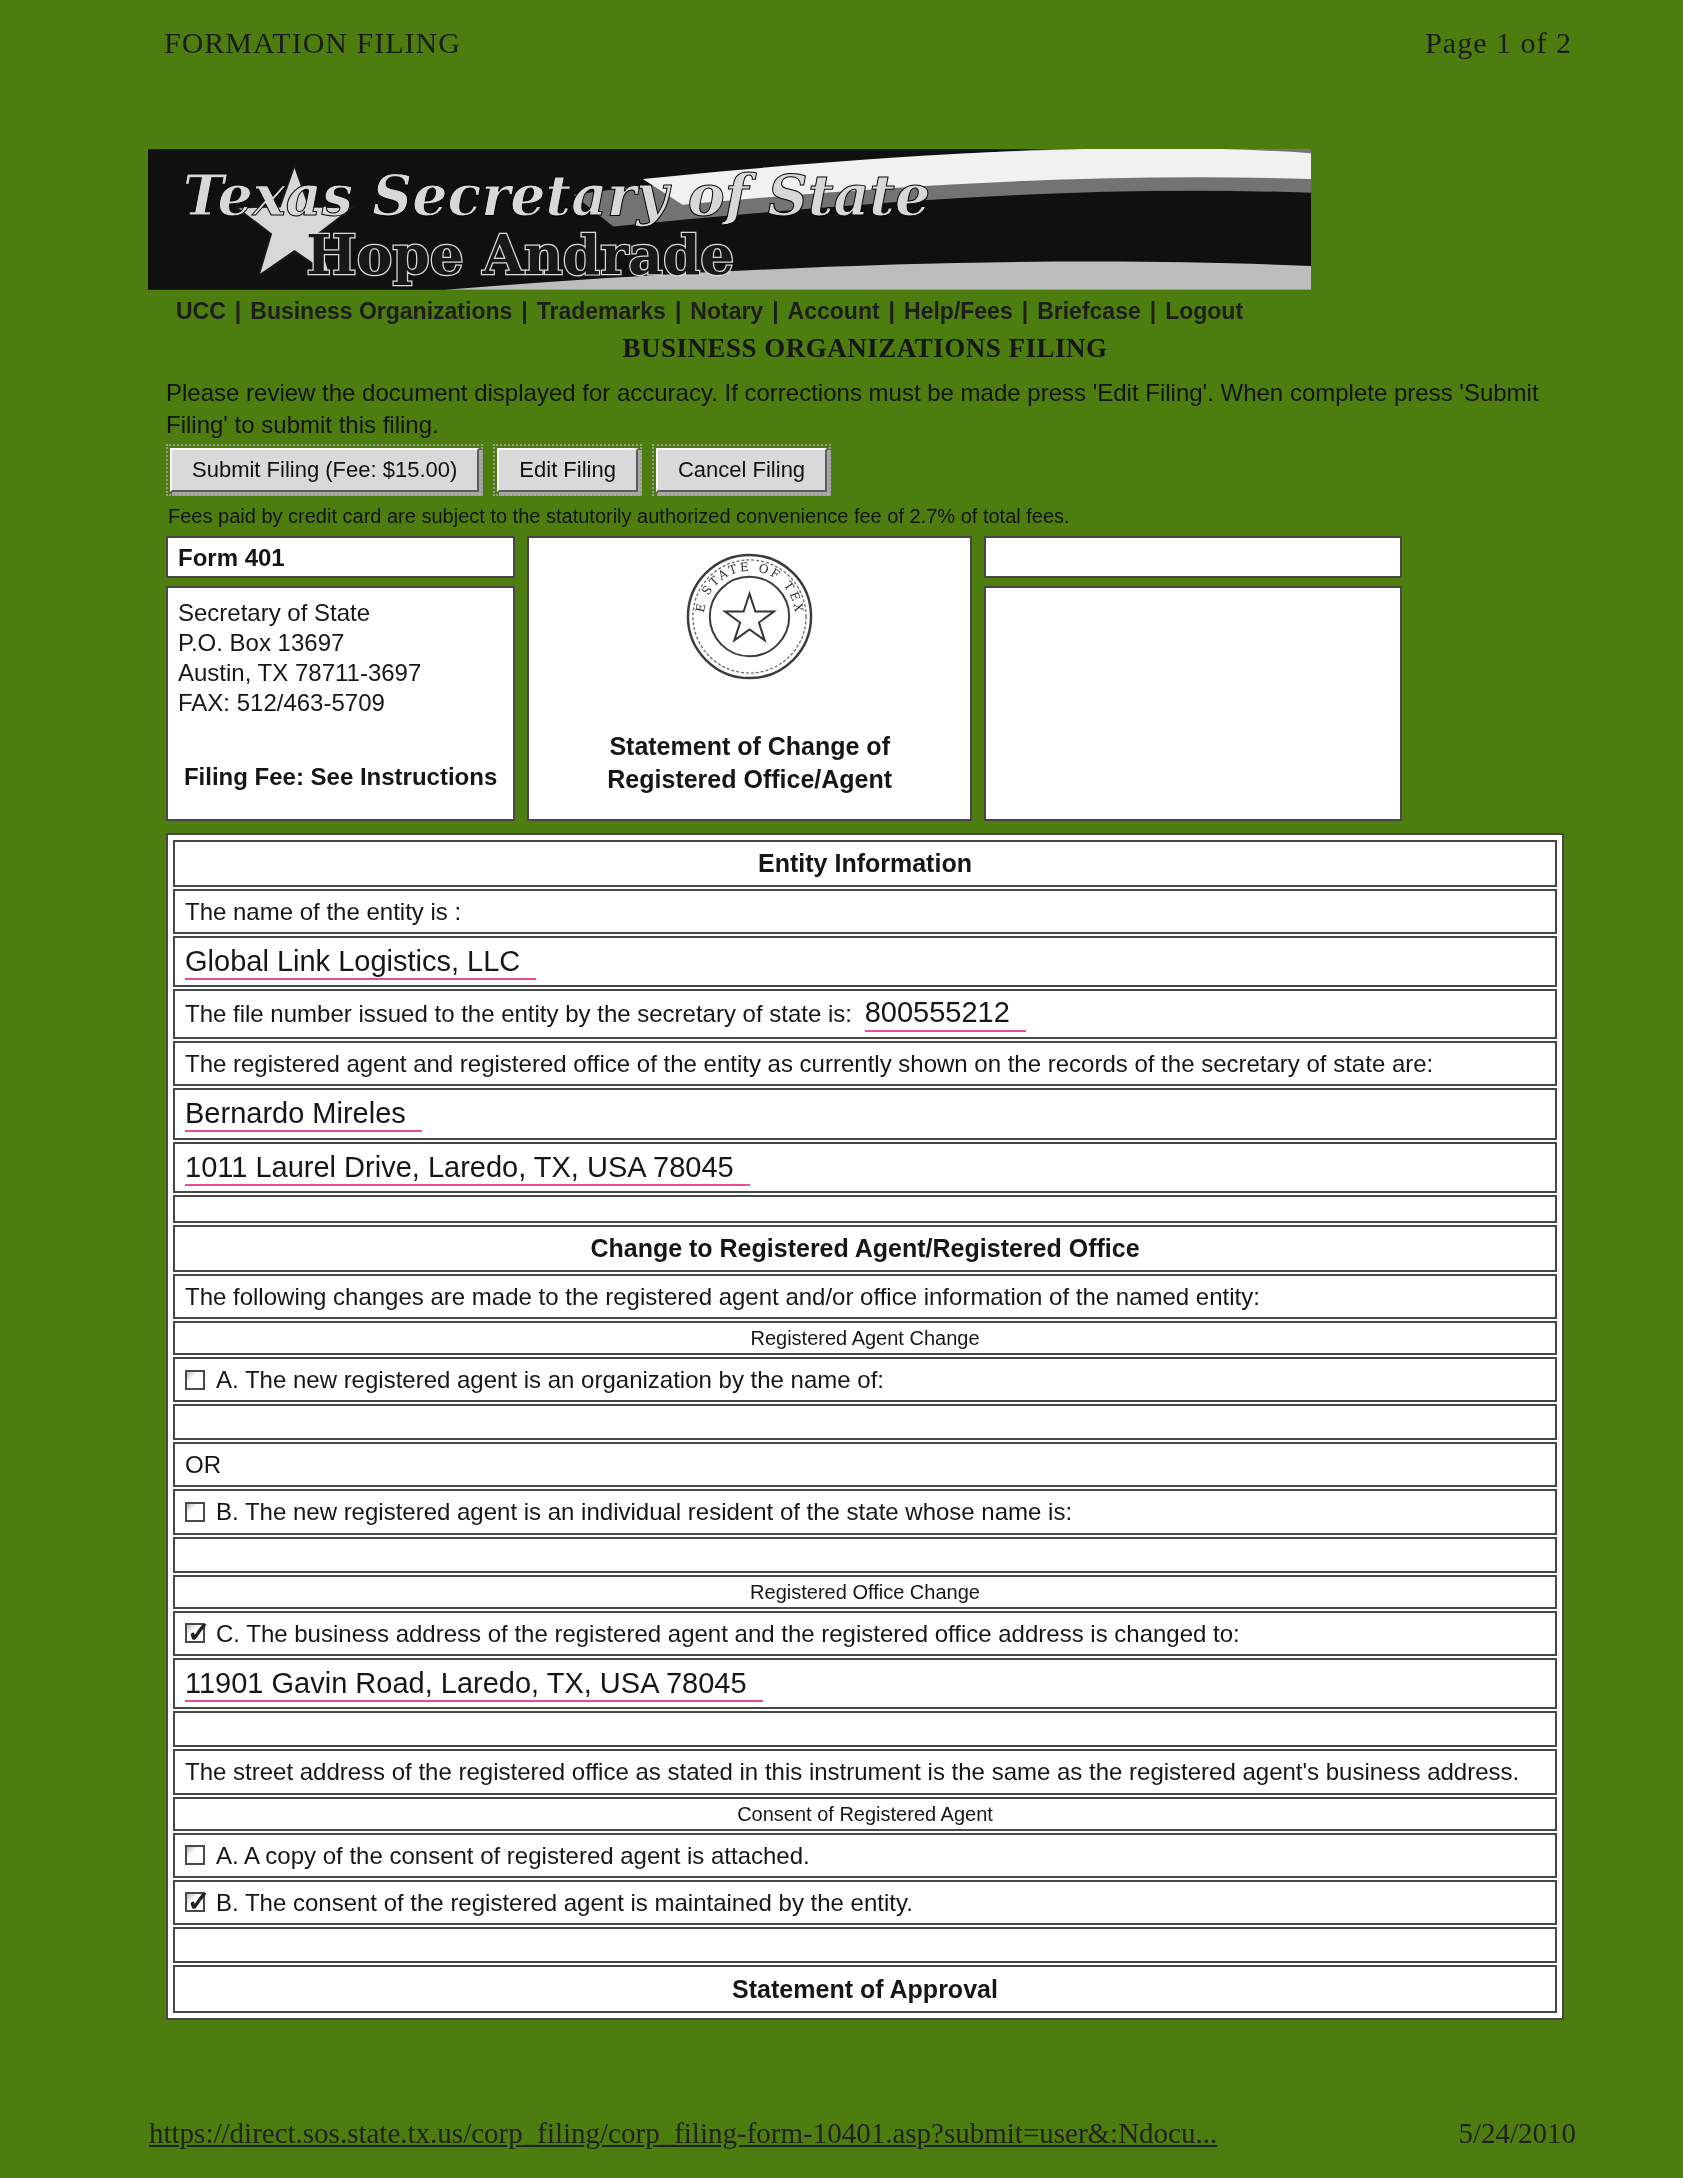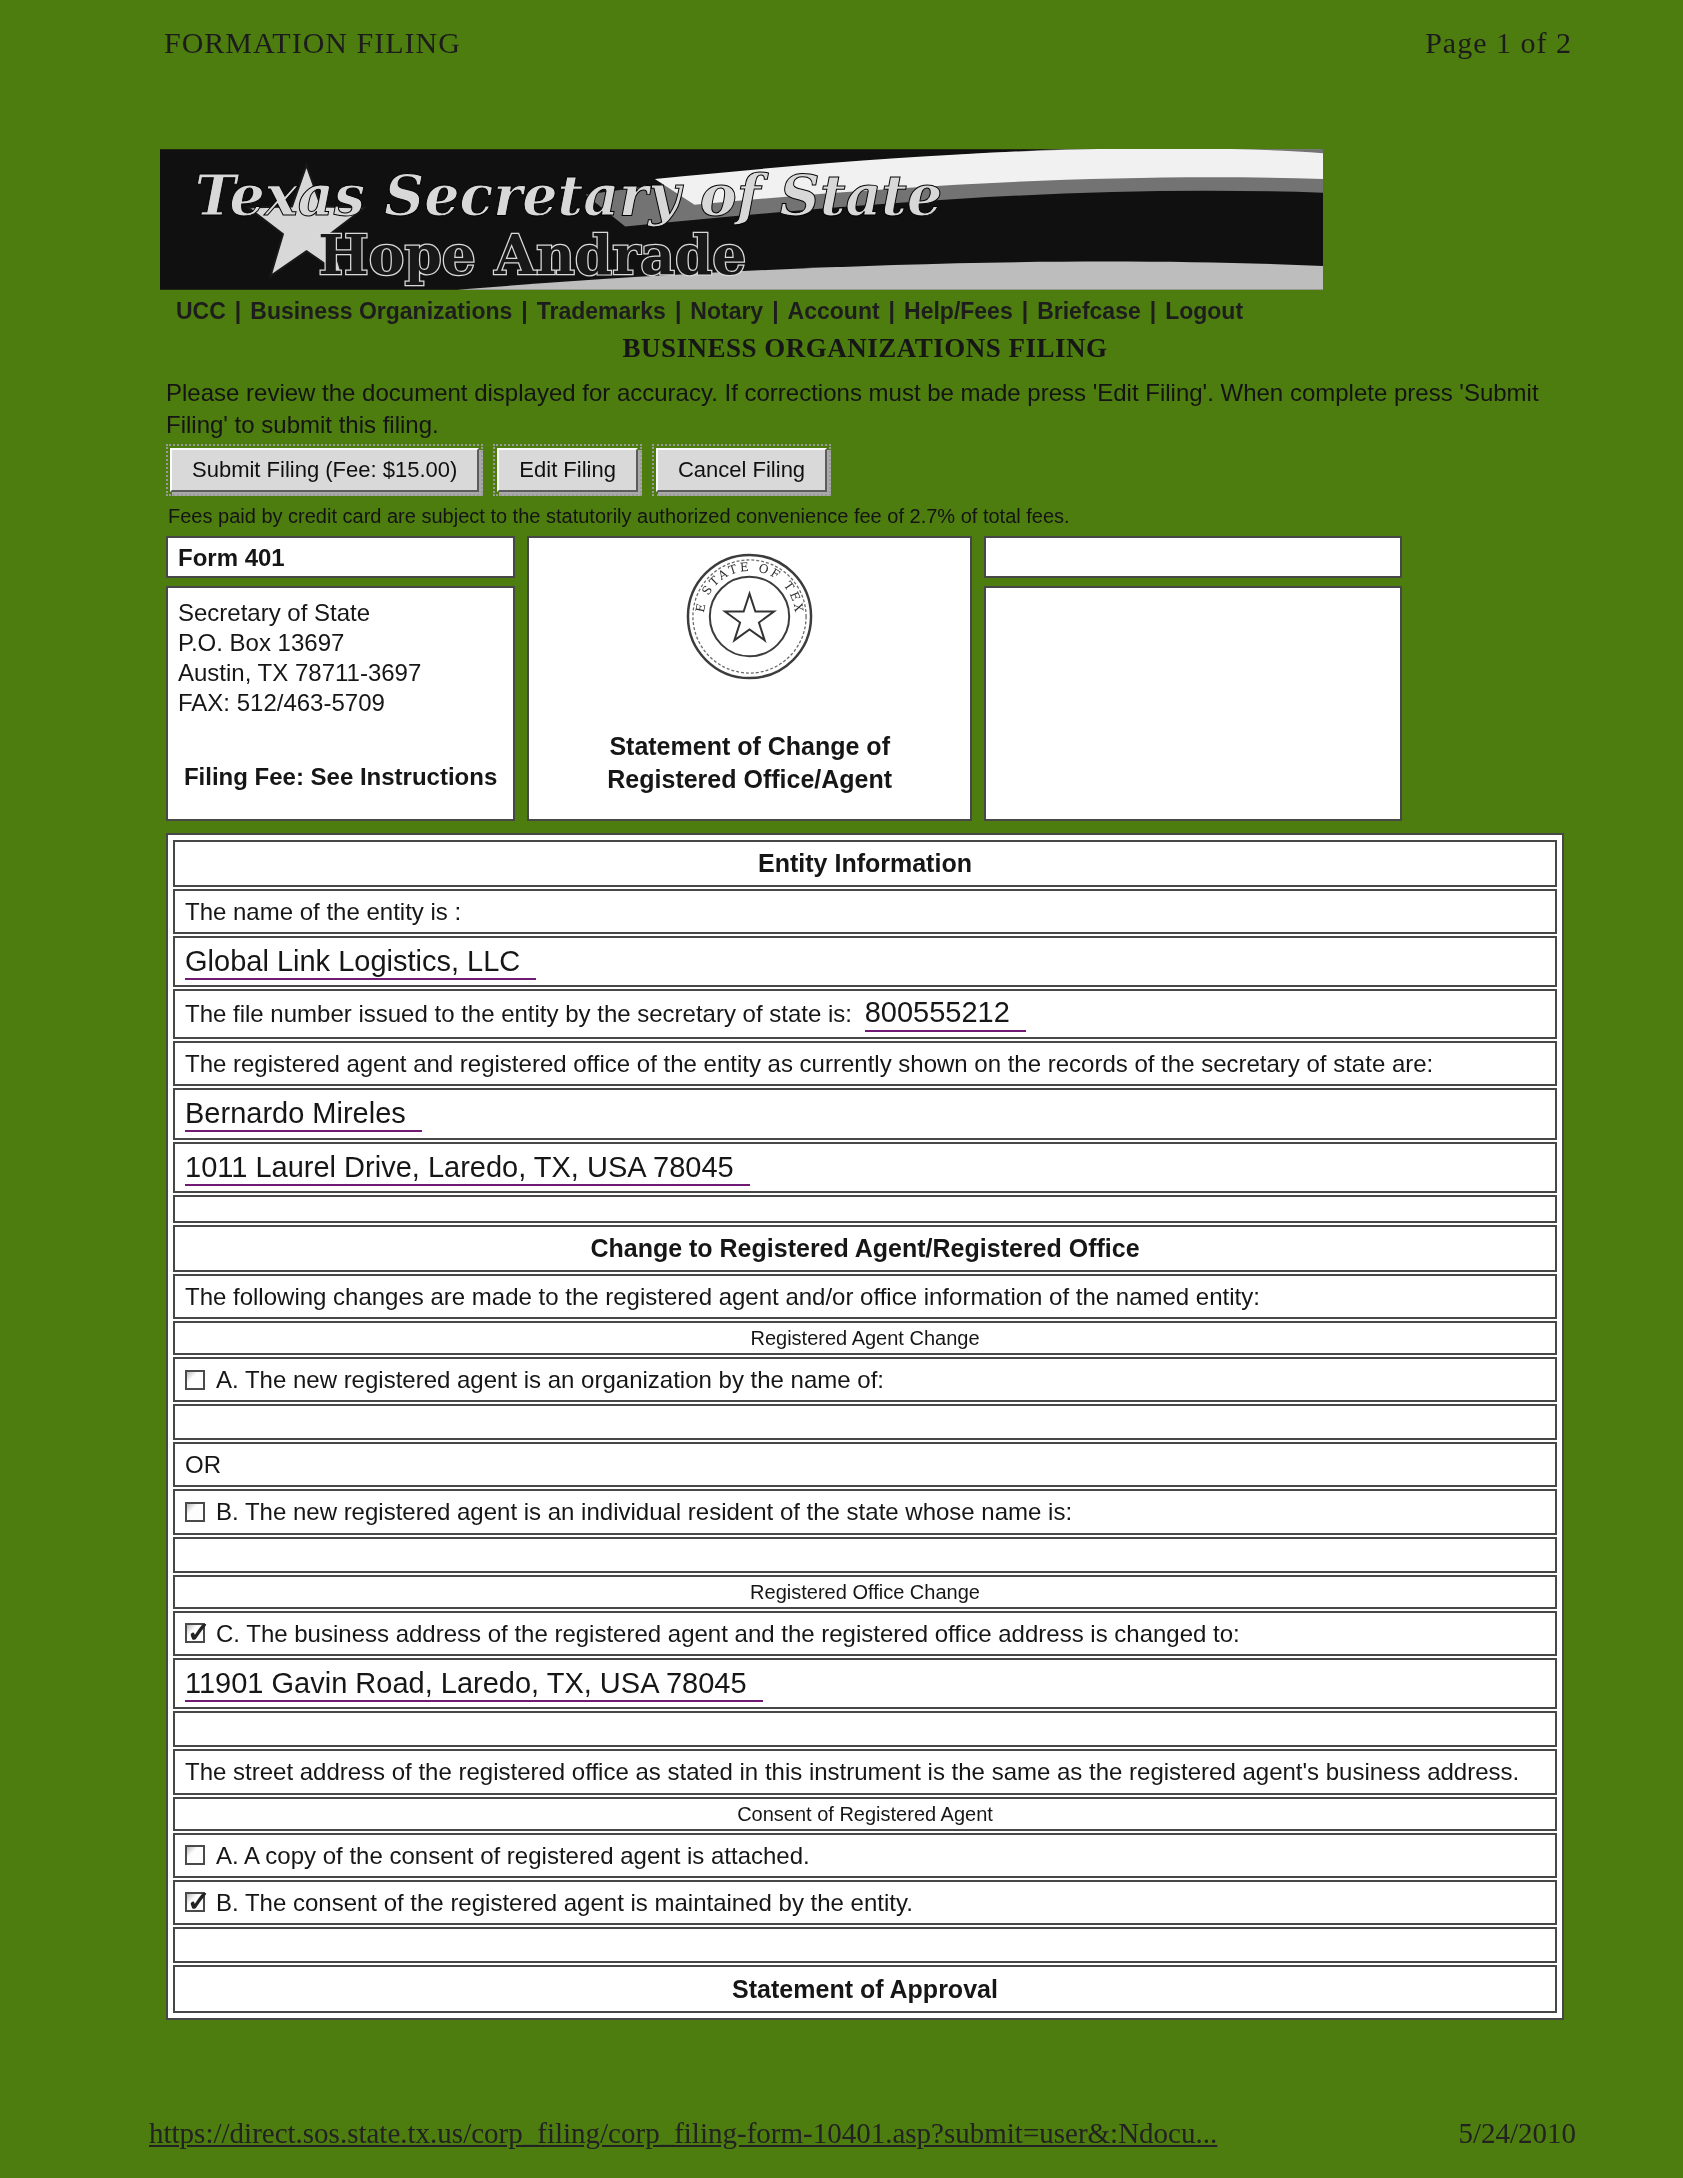--- a/index.html
+++ b/index.html
@@ -15,21 +15,21 @@
     font-family:"Liberation Serif", serif; font-size:30px; letter-spacing:1px; color:#1c1c1c;
   }
   .print-footer {
     position:absolute; top:2117px; left:149px; right:107px;
     display:flex; justify-content:space-between;
     font-family:"Liberation Serif", serif; font-size:29px; color:#222;
   }
   .print-footer .url { text-decoration:underline; }
 
   
-  .banner { position:absolute; left:160px; top:149px; width:1163px; height:113px; }
+  .banner { position:absolute; left:148px; top:149px; width:1163px; height:113px; }
   .banner svg { display:block; }
 
   
   .nav {
     position:absolute; left:176px; top:298px; width:1287px;
     font-weight:bold; font-size:23px; color:#1d1d1d; white-space:nowrap;
   }
   .nav a { color:#1d1d1d; text-decoration:none; }
   .nav .sep { margin:0 9px; font-weight:bold; }
 
@@ -68,21 +68,21 @@
   .form-title { margin-top:46px; text-align:center; font-weight:bold; font-size:25px; line-height:1.3; }
   .small-empty { height:42px; }
   .large-empty { flex:1; }
 
   
   .main-table { position:absolute; top:833px; left:166px; width:1398px; border:2px solid #474747; padding:3px; background:#fff; }
   .row { border:2px solid #474747; margin:2px; padding:5px 10px; font-size:24px; min-height:40px; line-height:1.3; background:#fff; }
   .row.section-title { font-weight:bold; font-size:25px; text-align:center; }
   .row.subheader { font-size:20px; text-align:center; min-height:28px; padding:2px 6px; }
   .row.value-row { font-size:29px; min-height:48px; }
-  .filled { border-bottom:2px solid #701a75; padding-right:16px; display:inline-block; line-height:1.15; }
+  .filled { border-bottom:2px solid #ec4899; padding-right:16px; display:inline-block; line-height:1.15; }
   .filled.inline { font-size:29px; margin-left:6px; }
   .row.empty-row { min-height:28px; }
   .row.empty-row.tall { min-height:36px; }
   .row.checkbox-row { display:flex; align-items:center; gap:11px; min-height:42px; }
   .row.approval { min-height:48px; display:flex; align-items:center; justify-content:center; }
 
   .checkbox {
     width:20px; height:20px; border:2px solid #4a4a4a; background:#fdfdfd;
     display:inline-block; position:relative; flex:none;
   }

